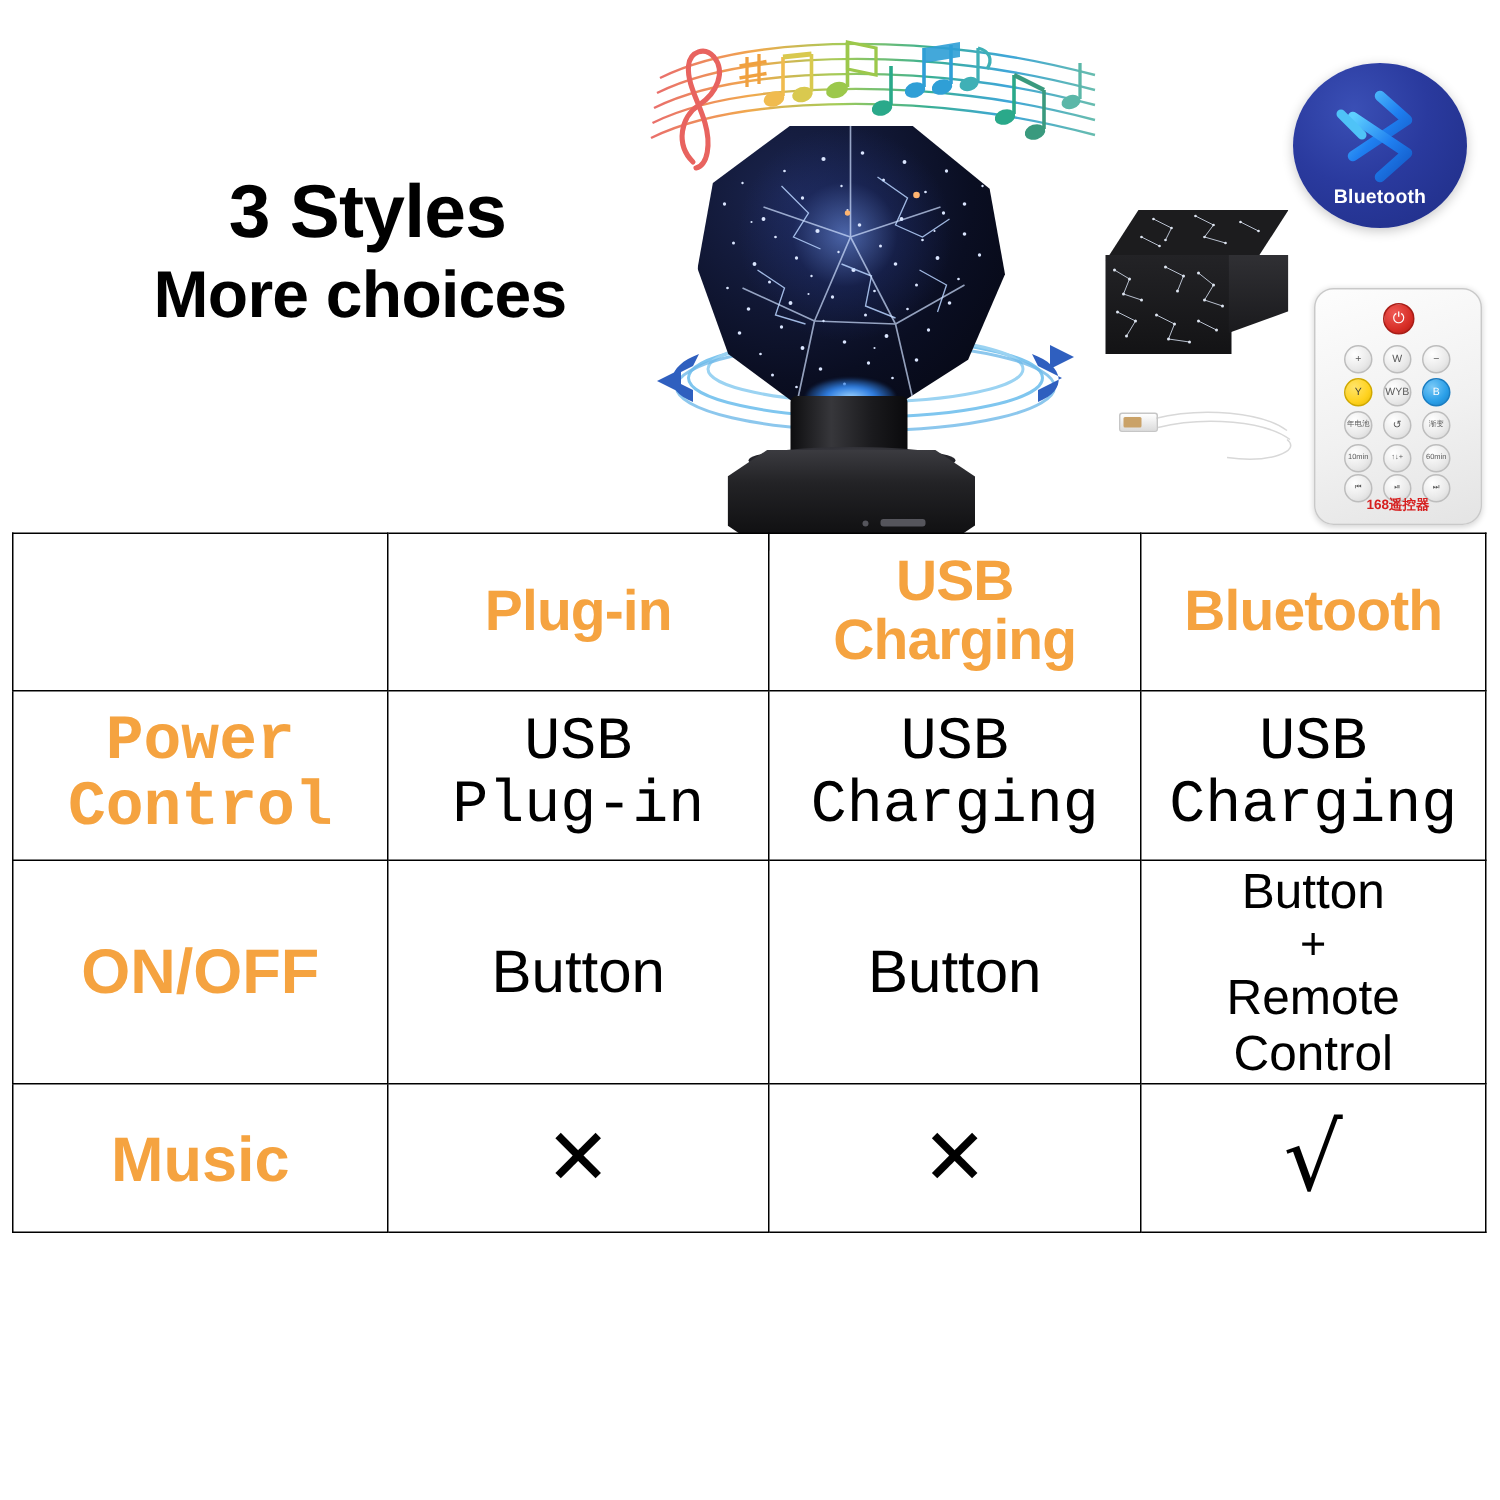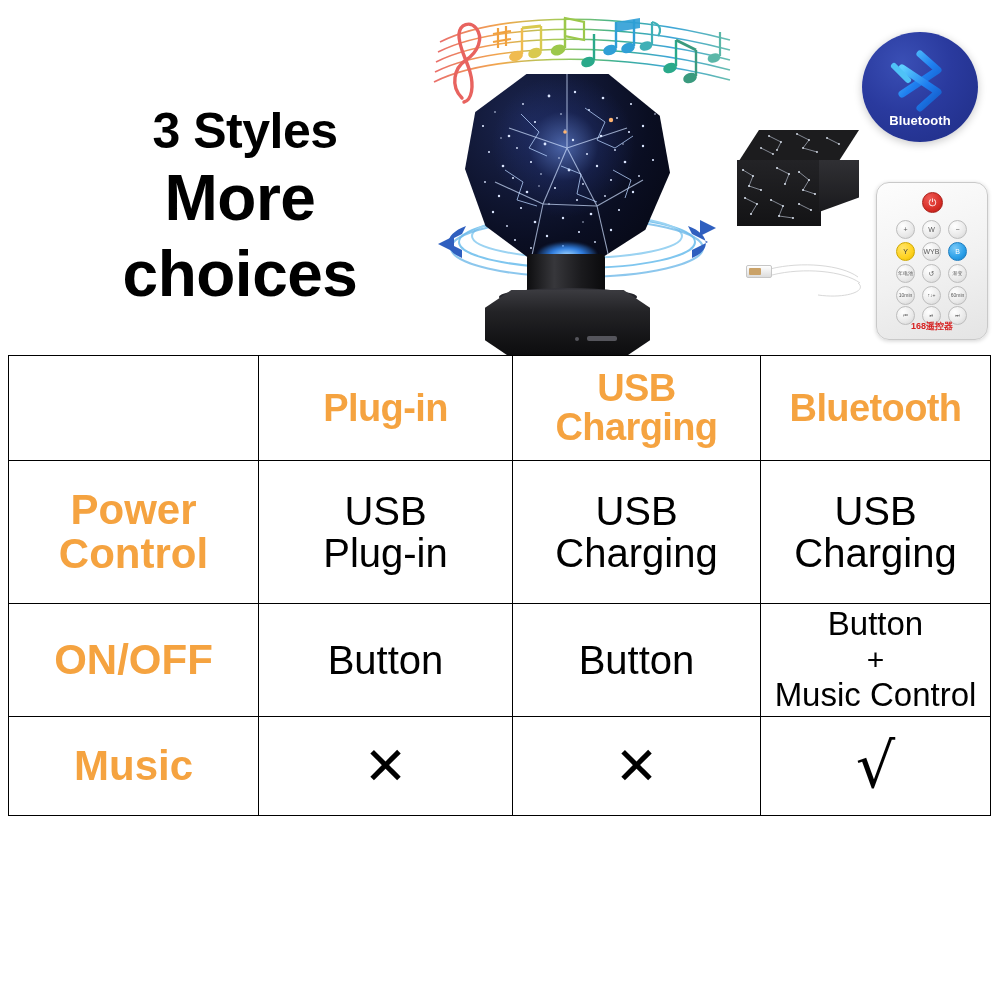--- a/index.html
+++ b/index.html
@@ -11,39 +11,39 @@
   }
   #page {
     position: relative;
     width: 1000px; height: 1000px;
     background: #ffffff;
   }
 
   
   #hero {
     position: absolute;
-    left: 0; top: 2px;
+    left: 0; top: 12px;
     width: 996px; height: 355px;
     background: #ffffff;
     overflow: hidden;
     text-decoration: underline;
   }
 
   
   #headline {
     position: absolute;
     left: 40px; top: 100px;
     width: 400px;
     color: #000000;
     font-weight: bold;
     line-height: 1.18;
     letter-spacing: -0.5px;
   }
   #headline .l1 { font-size: 50px; display: block; text-align: center; padding-left: 10px; }
-  #headline .l2 { font-size: 64px; display: block; text-align: center; }
+  #headline .l2 { font-size: 44px; display: block; text-align: center; }
 
   
   #music-notes {
     position: absolute;
     left: 432px; top: 0px;
     width: 300px; height: 110px;
   }
 
   
   #lamp {
@@ -300,21 +300,21 @@
   .mark.check {
     font-size: 62px;
     font-weight: normal;
     font-family: "DejaVu Sans", sans-serif;
   }
   .mark.cross {
     font-size: 52px;
     font-weight: bold;
     font-family: "DejaVu Sans", sans-serif;
   }
-  tr.r-power td { height: 143px; }
+  tr.r-power td { height: 113px; font-family: Liberation Mono, monospace; }
   tr.r-onoff td { height: 107px; }
   tr.r-rot td   { height: 106px; }
   tr.r-tim td   { height: 107px; }
   tr.r-mus td   { height: 99px; }
 </style>
 </head>
 <body>
 
 <div id="page">
 
@@ -669,21 +669,21 @@
         </td>
         <td class="val-cell">
           <span>Button</span>
         </td>
         <td class="val-cell">
           <span>Button</span>
         </td>
         <td class="val-cell small-multi">
           <span>Button</span>
           <span class="plus">+</span>
-          <span>Music Control</span>
+          <span>Remote Control</span>
         </td>
       </tr>
 
 
 
       <tr class="r-mus">
         <td class="row-label">
           <span>Music</span>
         </td>
         <td class="mark cross">✕</td>

